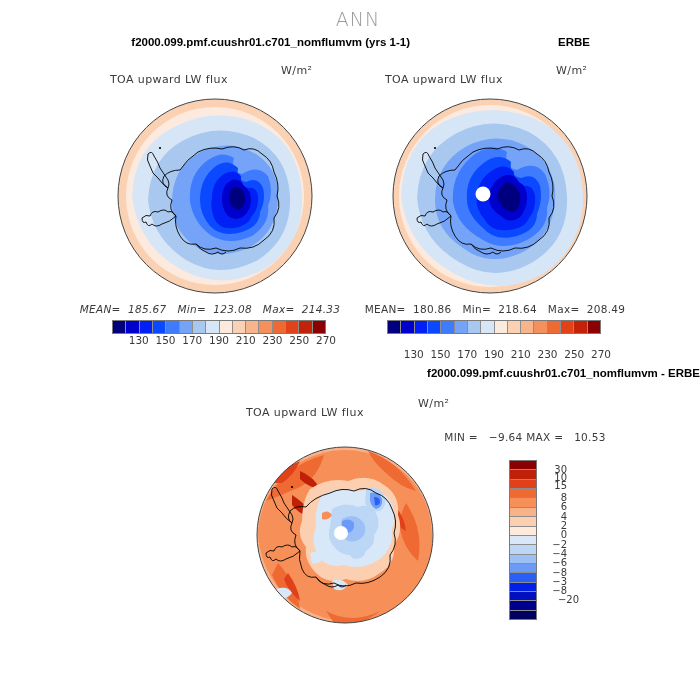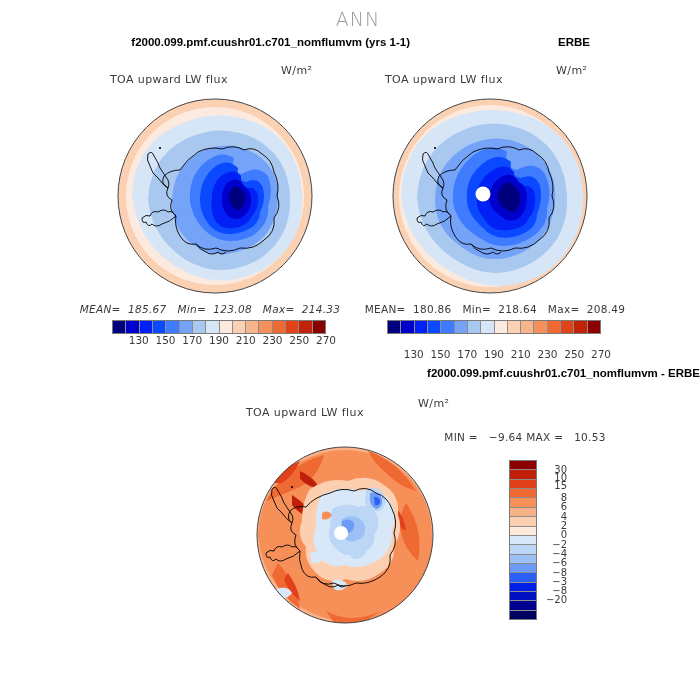--- a/index.html
+++ b/index.html
@@ -275,14 +275,14 @@
     <span style="top: 46.4706px;">6</span>
     <span style="top: 55.7647px;">4</span>
     <span style="top: 65.0588px;">2</span>
     <span style="top: 74.3529px;">0</span>
     <span style="top: 83.6471px;">−2</span>
     <span style="top: 92.9412px;">−4</span>
     <span style="top: 102.235px;">−6</span>
     <span style="top: 111.529px;">−8</span>
     <span style="top: 120.824px;">−3</span>
     <span style="top: 130.118px;">−8</span>
-    <span style="top: 139.412px;">−20</span>
+    <span style="top: 139.412px; margin-left: 12px;">−20</span>
   </div>
 
 </body></html>

